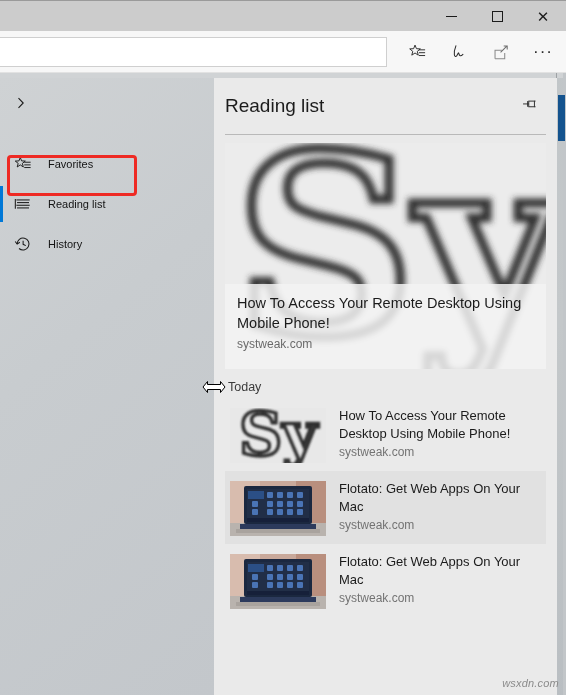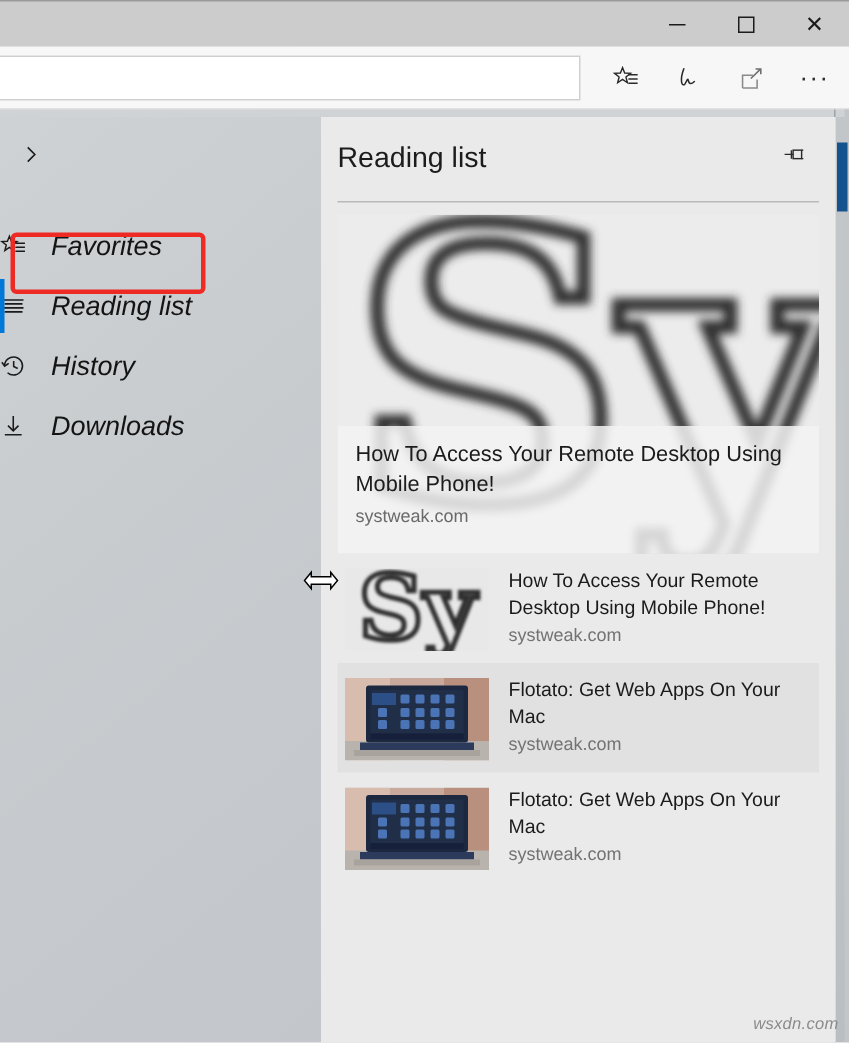--- a/index.html
+++ b/index.html
@@ -98,23 +98,23 @@
   }
   .nav-expand {
     width: 214px; height: 42px;
     display: flex; align-items: center; padding-left: 14px;
     color: #1b1b1b;
   }
   .nav-item {
     position: relative;
     width: 214px; height: 40px;
     display: flex; align-items: center;
+    padding-left: 14px;
     color: #141414;
-    font-size: 18px;
-    font-style: italic;
+    font-size: 11px;
   }
   .nav-item .ni-icon {
     width: 26px; height: 22px;
     display: flex; align-items: center; justify-content: flex-start;
     flex: 0 0 26px;
     color: #1b1b1b;
   }
   .nav-item .ni-label { margin-left: 8px; white-space: nowrap; }
   .nav-item.selected::before {
     content: ""; position: absolute; left: 0; top: 2px;
@@ -328,30 +328,20 @@
         <span class="ni-icon">
           <svg width="19" height="19" viewBox="0 0 20 20">
             <path d="M3.2 9.5 A6.3 6.3 0 1 1 5.3 14.2" fill="none" stroke="#1b1b1b" stroke-width="1.1"></path>
             <path d="M1.3 6.8 L3.3 9.6 L6.1 7.6" fill="none" stroke="#1b1b1b" stroke-width="1.1"></path>
             <path d="M9.6 6.0 L9.6 9.8 L12.4 11.2" fill="none" stroke="#1b1b1b" stroke-width="1.1"></path>
           </svg>
         </span>
         <span class="ni-label">History</span>
       </div>
 
-      <div class="nav-item">
-        <span class="ni-icon">
-          <svg width="19" height="19" viewBox="0 0 20 20">
-            <line x1="9.3" y1="2.4" x2="9.3" y2="12.6" stroke="#1b1b1b" stroke-width="1.1"></line>
-            <path d="M5.6 9.2 L9.3 12.9 L13.0 9.2" fill="none" stroke="#1b1b1b" stroke-width="1.1"></path>
-            <line x1="3.4" y1="15.6" x2="15.2" y2="15.6" stroke="#1b1b1b" stroke-width="1.1"></line>
-          </svg>
-        </span>
-        <span class="ni-label">Downloads</span>
-      </div>
     </div>
 
     <div class="hub-pane">
 
       <div class="pane-header">
         <span class="pane-title">Reading list</span>
         <div class="pin-btn">
           <span>
             <svg width="17" height="17" viewBox="0 0 18 18">
               <rect x="8.2" y="5.4" width="6.0" height="6.0" fill="none" stroke="#2a2a2a" stroke-width="1"></rect>
@@ -379,20 +369,21 @@
               <text x="10" y="190" font-size="250" stroke-width="9">Sy</text>
             </g>
           </svg>
         </div>
         <div class="featured-overlay">
           <div class="featured-title">How To Access Your Remote Desktop Using Mobile Phone!</div>
           <div class="featured-host">systweak.com</div>
         </div>
       </div>
 
+      <div class="group-label">Today</div>
 
       <div class="list-item">
         <div class="li-thumb">
           <svg class="sy-mark" width="96" height="55" viewBox="0 0 96 55">
             <defs>
               <filter id="blurB" x="-20%" y="-20%" width="140%" height="140%">
                 <feGaussianBlur stdDeviation="1.1"></feGaussianBlur>
               </filter>
             </defs>
             <rect width="96" height="55" fill="#e8e8e8"></rect>

